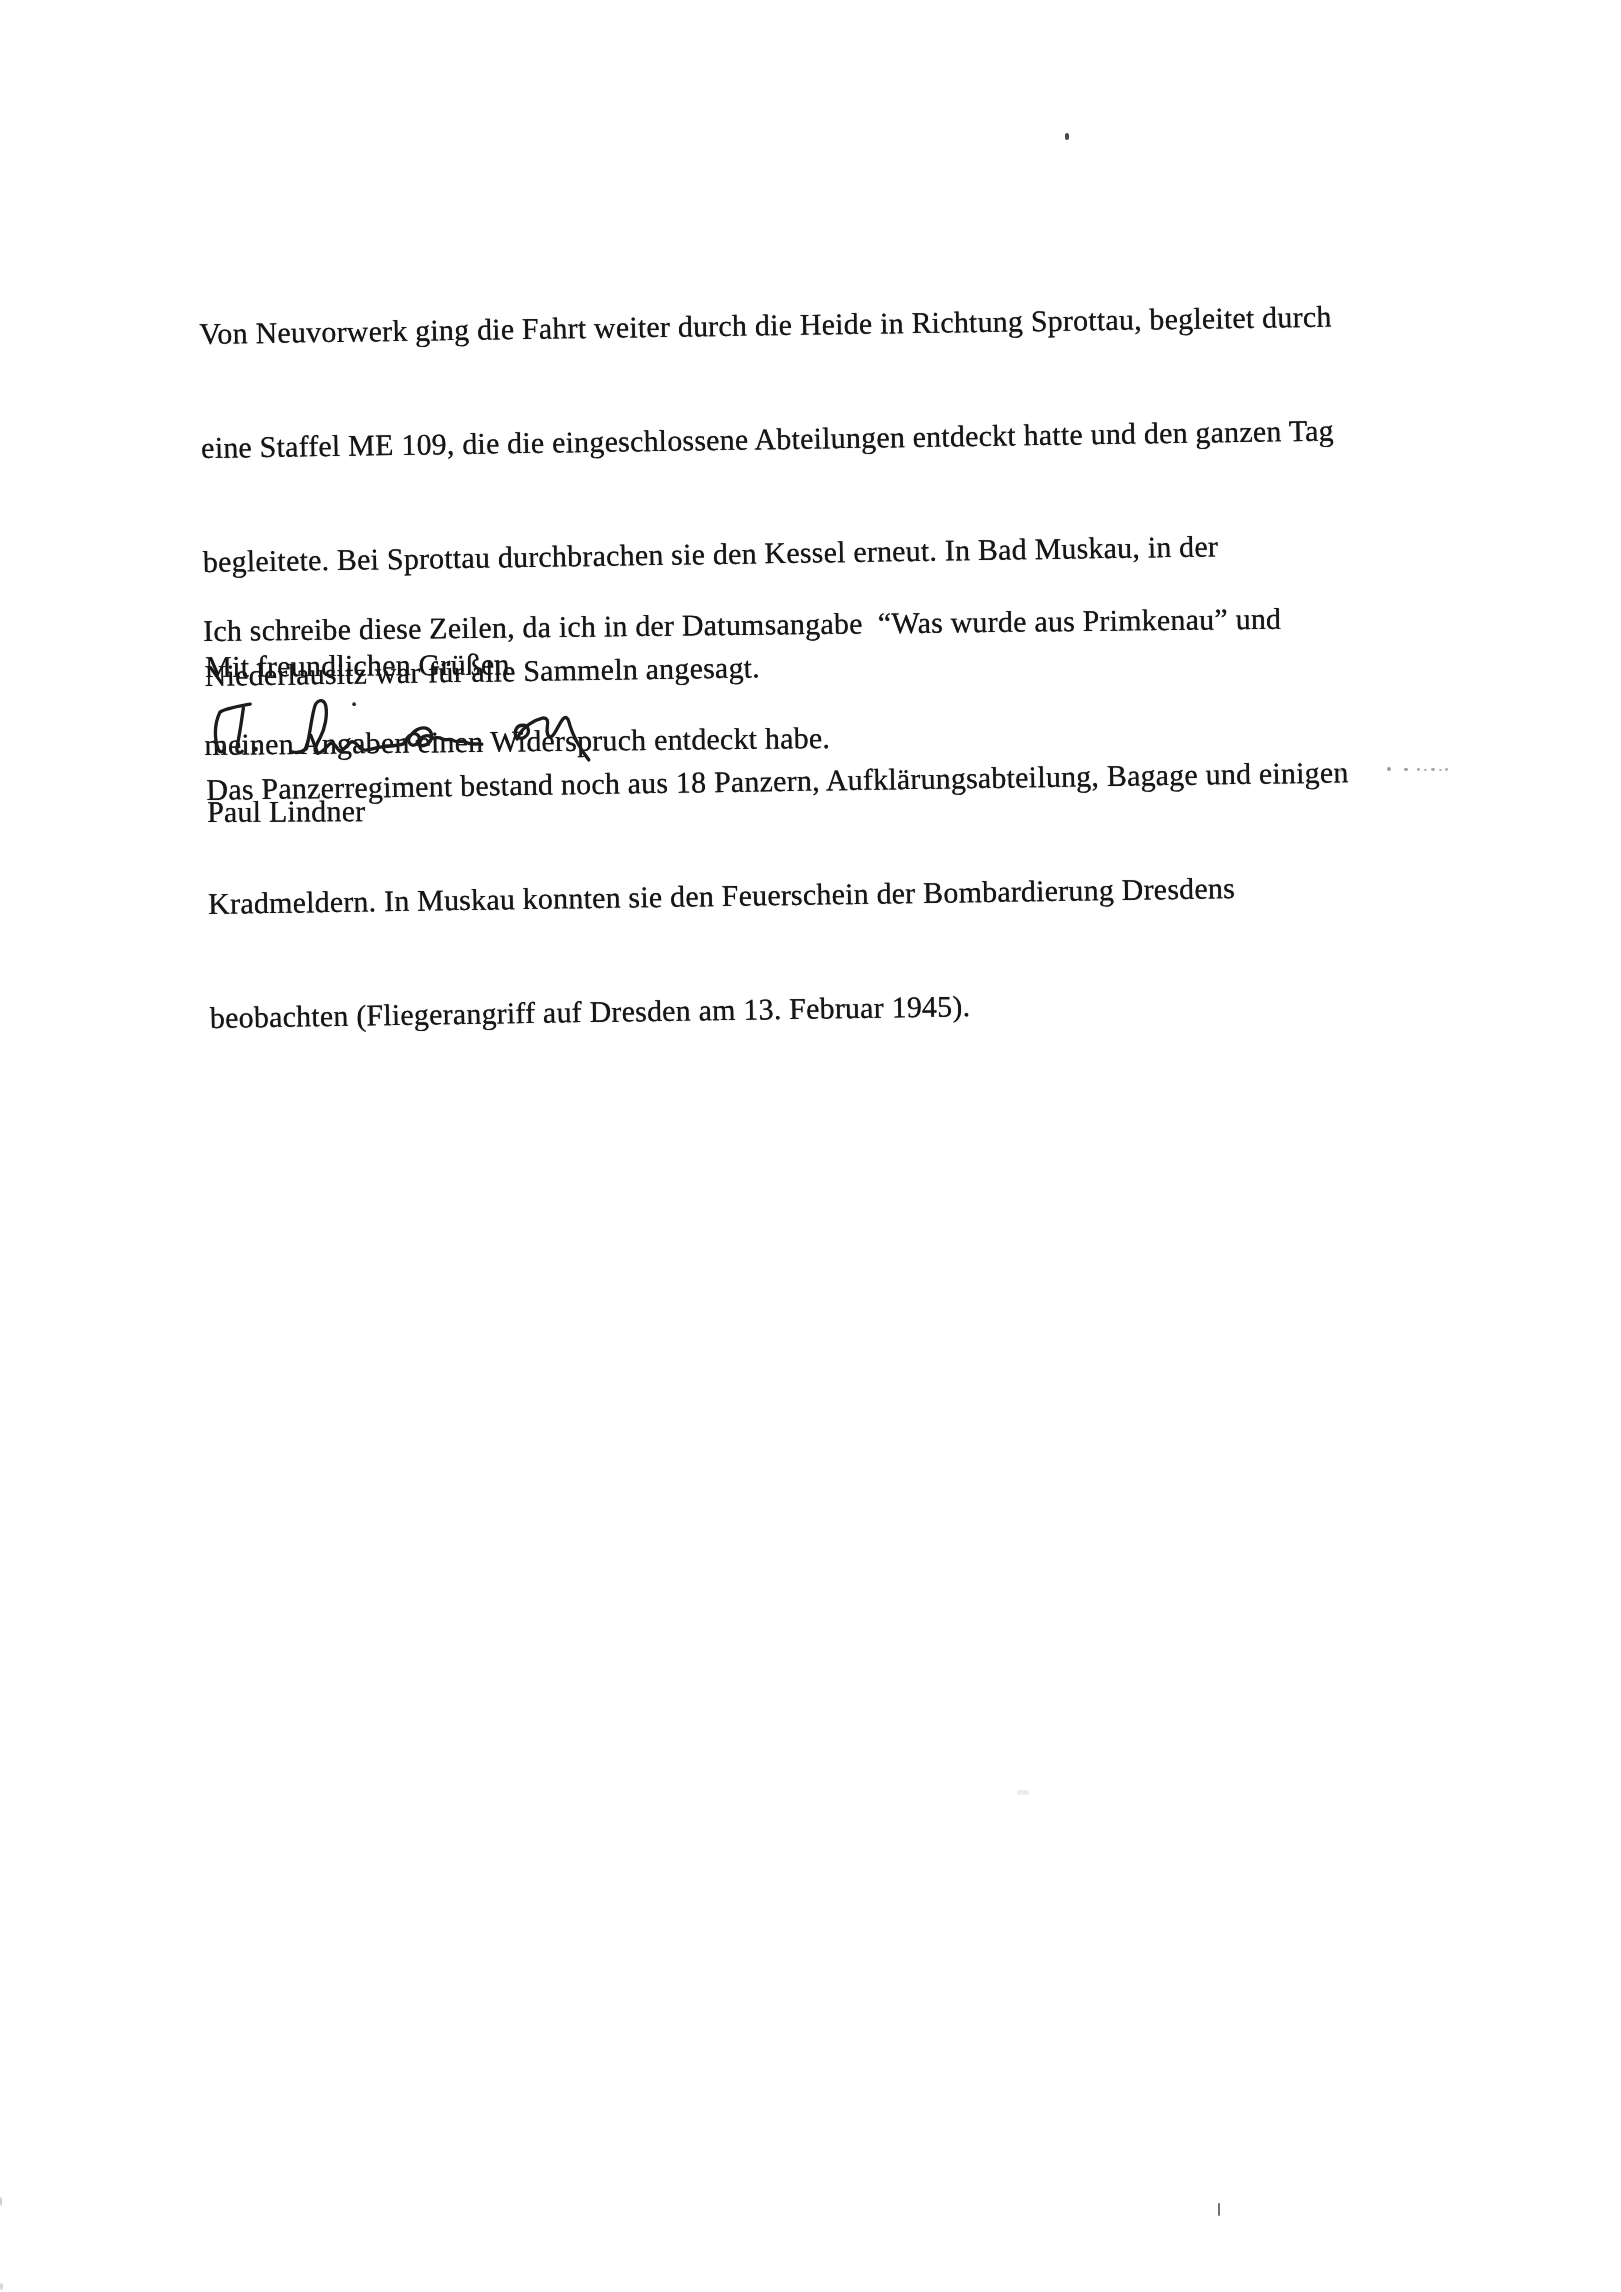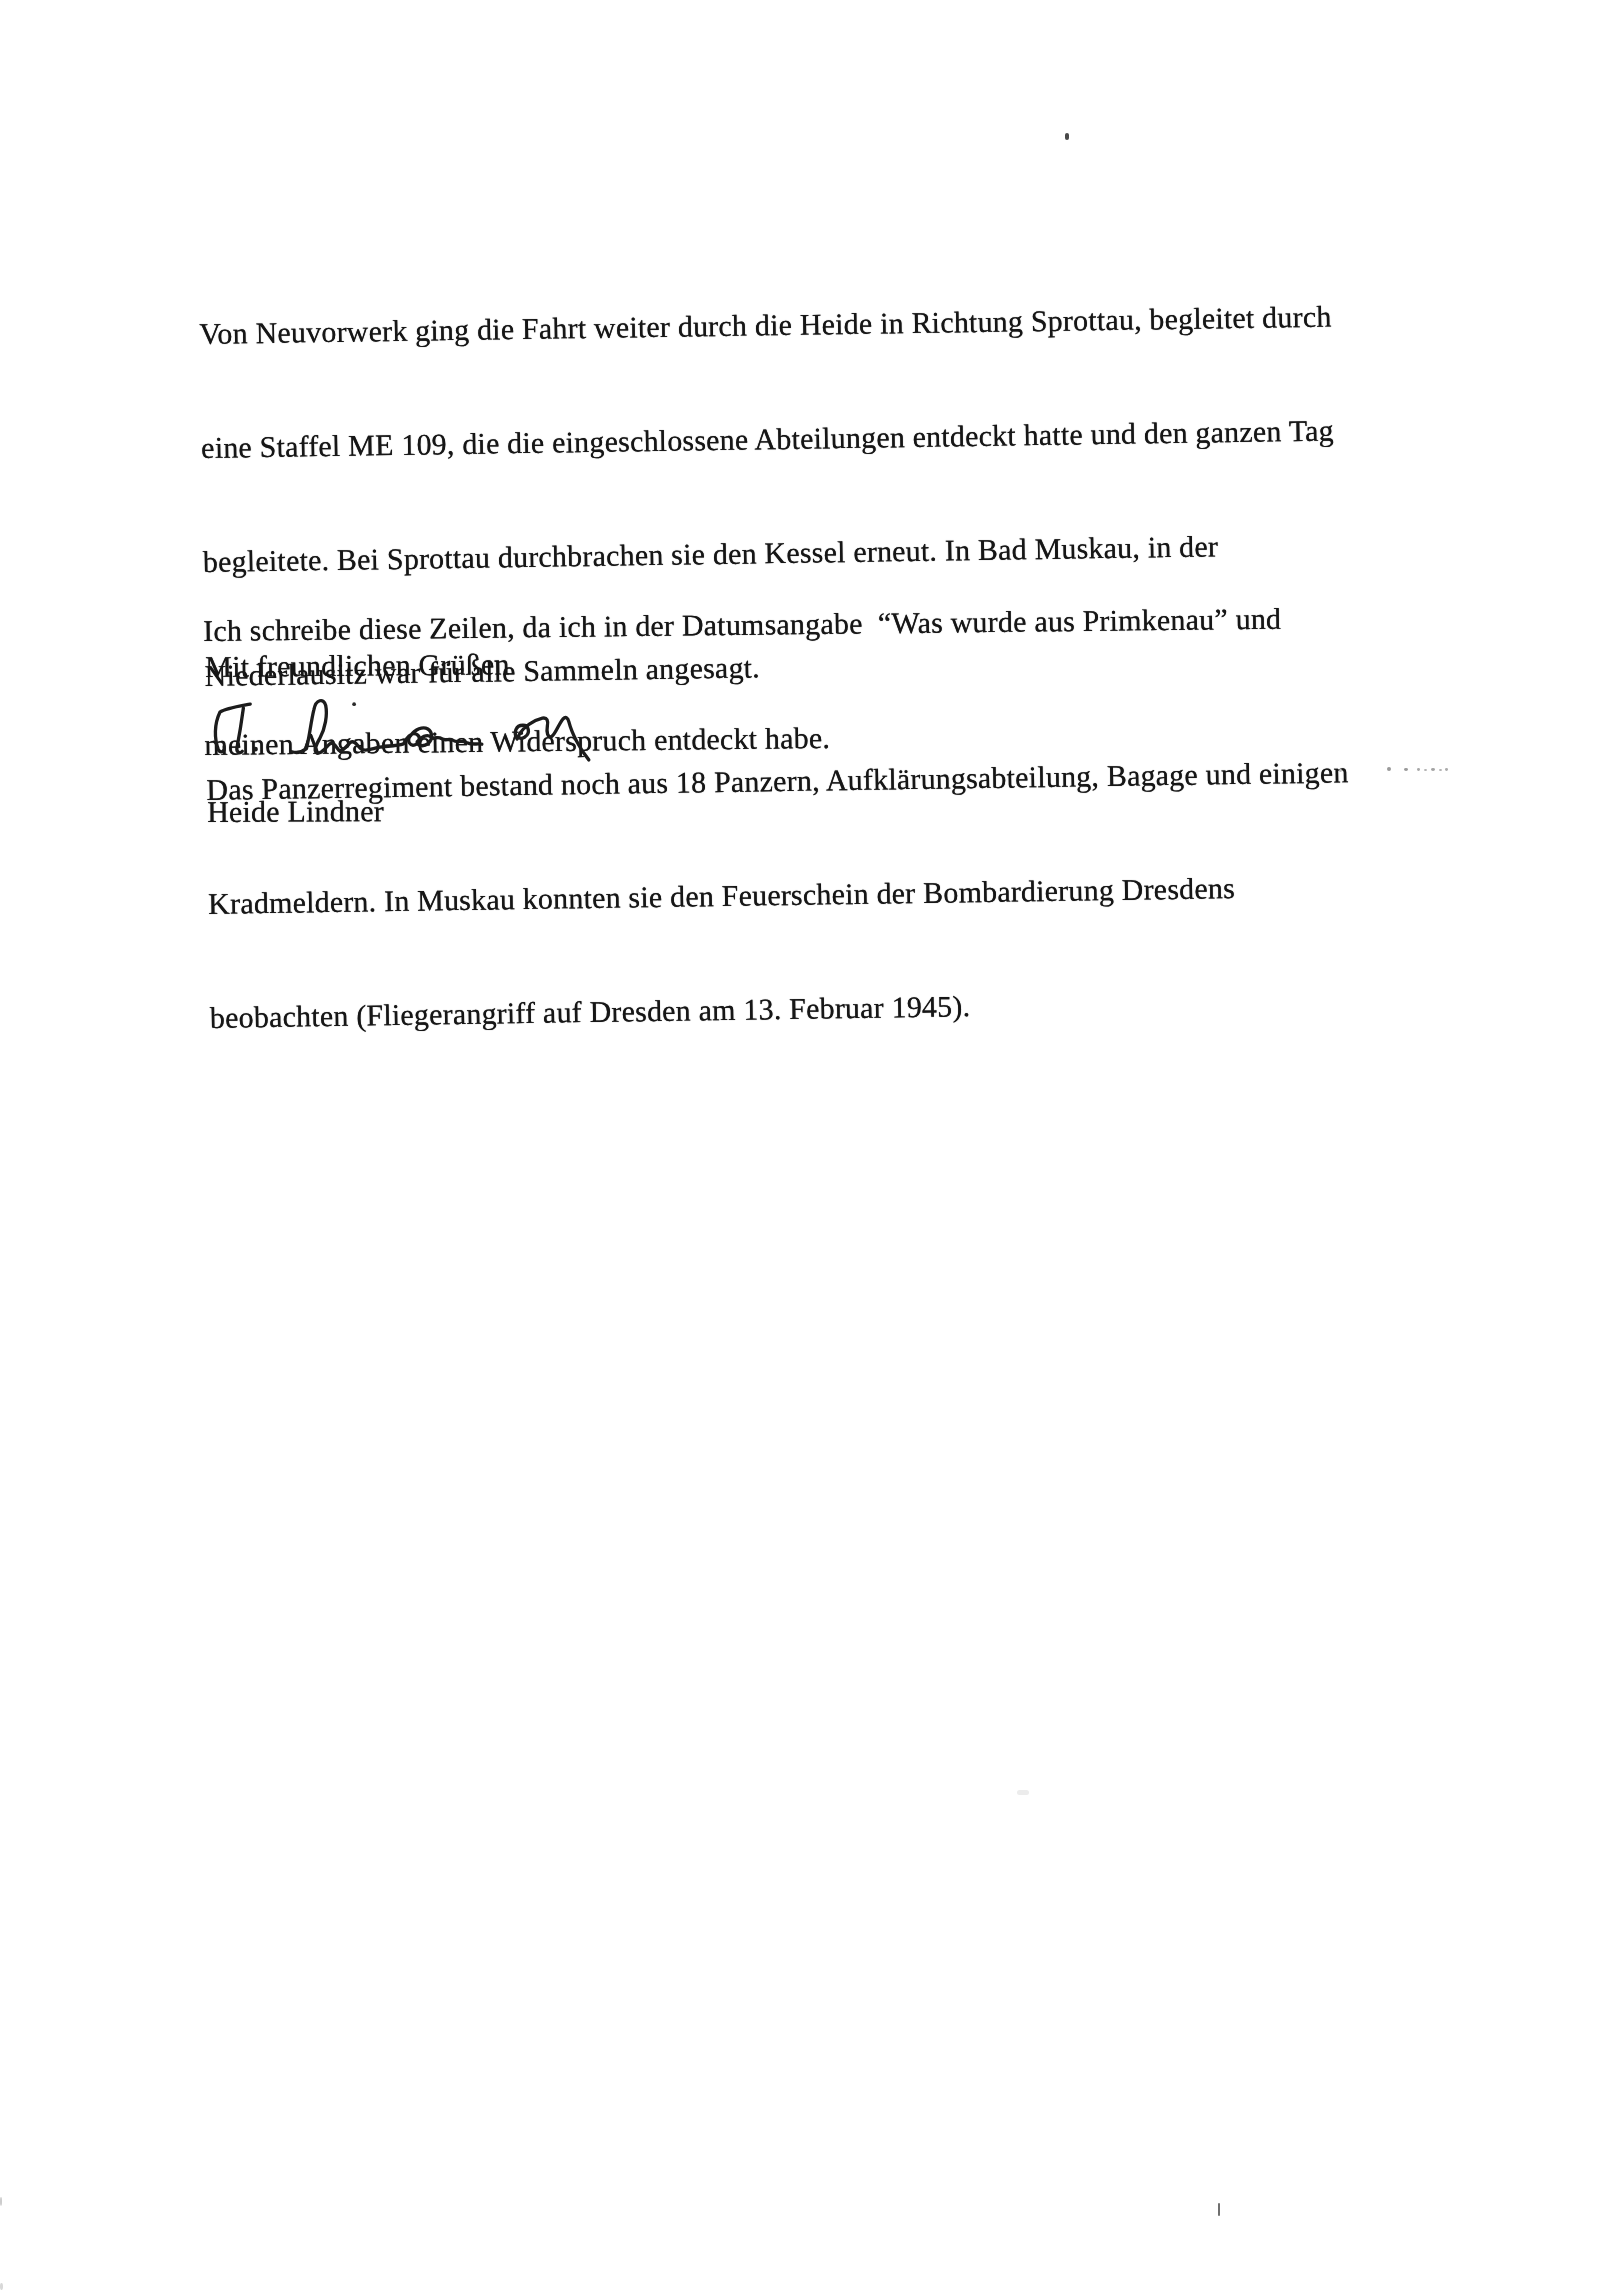--- a/index.html
+++ b/index.html
@@ -109,21 +109,21 @@
         C 333 60 330 58 333 53
         C 337 47 347 40 356 38
         C 361 37 362 41 361 46
         C 360 52 361 58 365 57
         C 369 55 372 45 377 39
         C 380 36 382 38 383 42
         C 386 54 394 70 403 81"></path>
     </svg>
   </div>
 
-  <div class="para typed-name">Heide Lindner</div>
+  <div class="para typed-name">Paul Lindner</div>
 
   <div class="artifact a-speck-top"></div>
   <div class="artifact a-dot1"></div>
   <div class="artifact a-dot2"></div>
   <div class="artifact a-dot3"></div>
   <div class="artifact a-dash1"></div>
   <div class="artifact a-dash2"></div>
   <div class="artifact a-dash3"></div>
   <div class="artifact a-dash4"></div>
   <div class="artifact a-dash5"></div>

